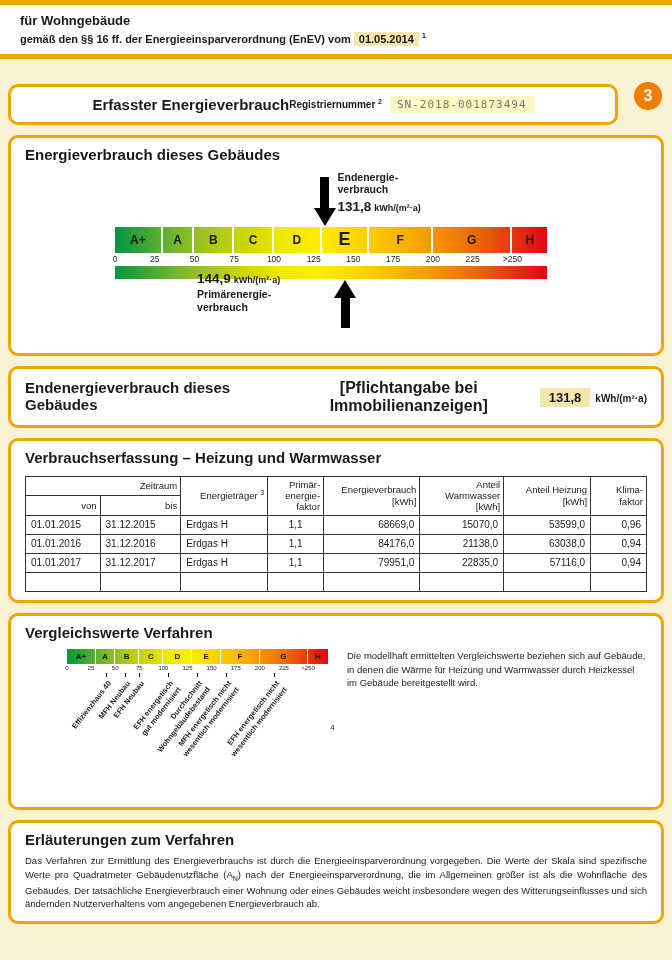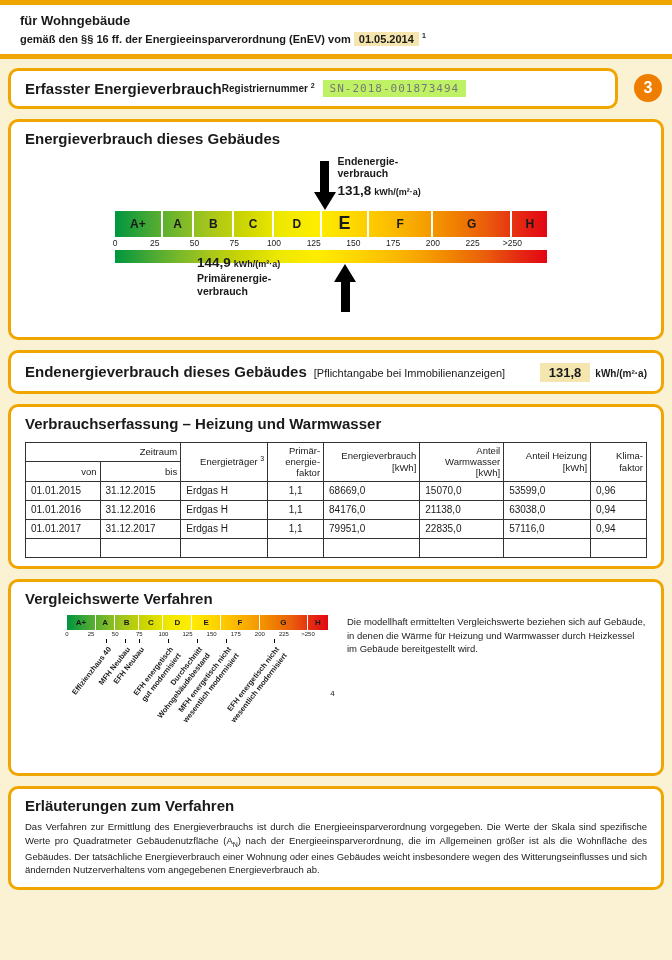--- a/index.html
+++ b/index.html
@@ -27,24 +27,24 @@
   .reg-line{font-size:11px;font-weight:bold;margin-top:4px;}
   .date-chip{background:var(--highlight);padding:1px 5px;}
 
   
   .content{padding:9px 8px 0;display:flex;flex-direction:column;gap:10px;}
   .box{background:#fff;border:3px solid var(--box-border);border-radius:10px;padding:8px 14px;}
   .h2{font-size:15px;font-weight:bold;}
 
   
   .badge-row{position:relative;}
-  .capture-box{margin-right:46px;display:flex;justify-content:flex-start;align-items:center;padding:9px 14px;}
+  .capture-box{margin-right:46px;display:flex;justify-content:center;align-items:center;padding:9px 14px;margin-top:16px;}
   .reg-group{display:flex;align-items:center;gap:8px;}
   .reg-label{font-size:10px;font-weight:bold;}
-  .reg-value{font-family:"DejaVu Sans Mono",monospace;background:#bef264;color:#777;padding:2px 7px;font-size:11px;letter-spacing:1px;}
+  .reg-value{font-family:"DejaVu Sans Mono",monospace;background:#fef9c3;color:#777;padding:2px 7px;font-size:11px;letter-spacing:1px;}
   .page-badge{position:absolute;right:2px;top:50%;transform:translateY(-50%);
     width:28px;height:28px;border-radius:50%;background:var(--badge);color:#fff;
     font-weight:bold;font-size:16px;display:flex;align-items:center;justify-content:center;}
 
   
   .chart-area{position:relative;height:180px;margin-top:2px;}
   .scale{position:absolute;left:90px;right:100px;top:62px;}
   .gradient{background:linear-gradient(to right,
     #009640 0%,#45a834 8%,#7ab92a 15%,#a8c71b 22%,#cdd600 30%,#ede800 38%,
     #ffed00 47%,#ffd800 55%,#fcbf00 63%,#f7a600 70%,#f08300 78%,#ea5c0b 86%,
@@ -66,33 +66,33 @@
   .marker-up .shaft{width:9px;height:30px;background:#000;}
   .end-block{position:absolute;left:51.5%;top:-56px;font-size:10.5px;font-weight:bold;line-height:1.15;}
   .end-block .value-line{margin-top:4px;}
   .primary-block{position:absolute;left:19%;width:32%;top:44px;text-align:left;font-size:10.5px;font-weight:bold;line-height:1.25;}
   .big-val{font-size:13.5px;font-weight:bold;}
   .unit-sm{font-size:9px;font-weight:bold;}
 
   
   .end-box{display:flex;align-items:center;justify-content:space-between;padding:10px 14px;}
   .end-left{display:flex;align-items:baseline;gap:7px;}
-  .note{font-size:11px;font-weight:normal;}
+  .note{font-size:16px;font-weight:bold;text-align:center;}
   .val-chip{background:var(--highlight);font-weight:bold;font-size:13px;padding:2px 9px;}
   .unit-b{font-size:10px;font-weight:bold;margin-left:5px;}
 
   
   .vtable{width:100%;border-collapse:collapse;margin-top:10px;font-size:10px;}
   .vtable th,.vtable td{border:1px solid #333;}
   .vtable th{font-weight:normal;font-size:9.5px;text-align:right;padding:2px 3px;line-height:1.2;}
   .pre{white-space:pre-line;}
   .vtable td{height:19px;padding:1px 5px;}
   .c-left{text-align:left;}
   .c-center{text-align:center;}
-  .c-num{}
+  .c-num{text-align:right;}
 
   
   .cmp-flex{display:flex;gap:16px;margin-top:8px;}
   .cmp-chart{width:306px;padding-left:42px;flex:none;}
   .cmp-scale{position:relative;width:262px;}
   .small-band{height:15px;}
   .small-band .seg{font-size:8px;border-right:1px solid #fff;}
   .cmp-ticks{position:relative;height:9px;font-size:6px;color:#222;}
   .cmp-ticks .tick{top:1px;}
   .cmp-labels{position:relative;width:262px;height:126px;}

